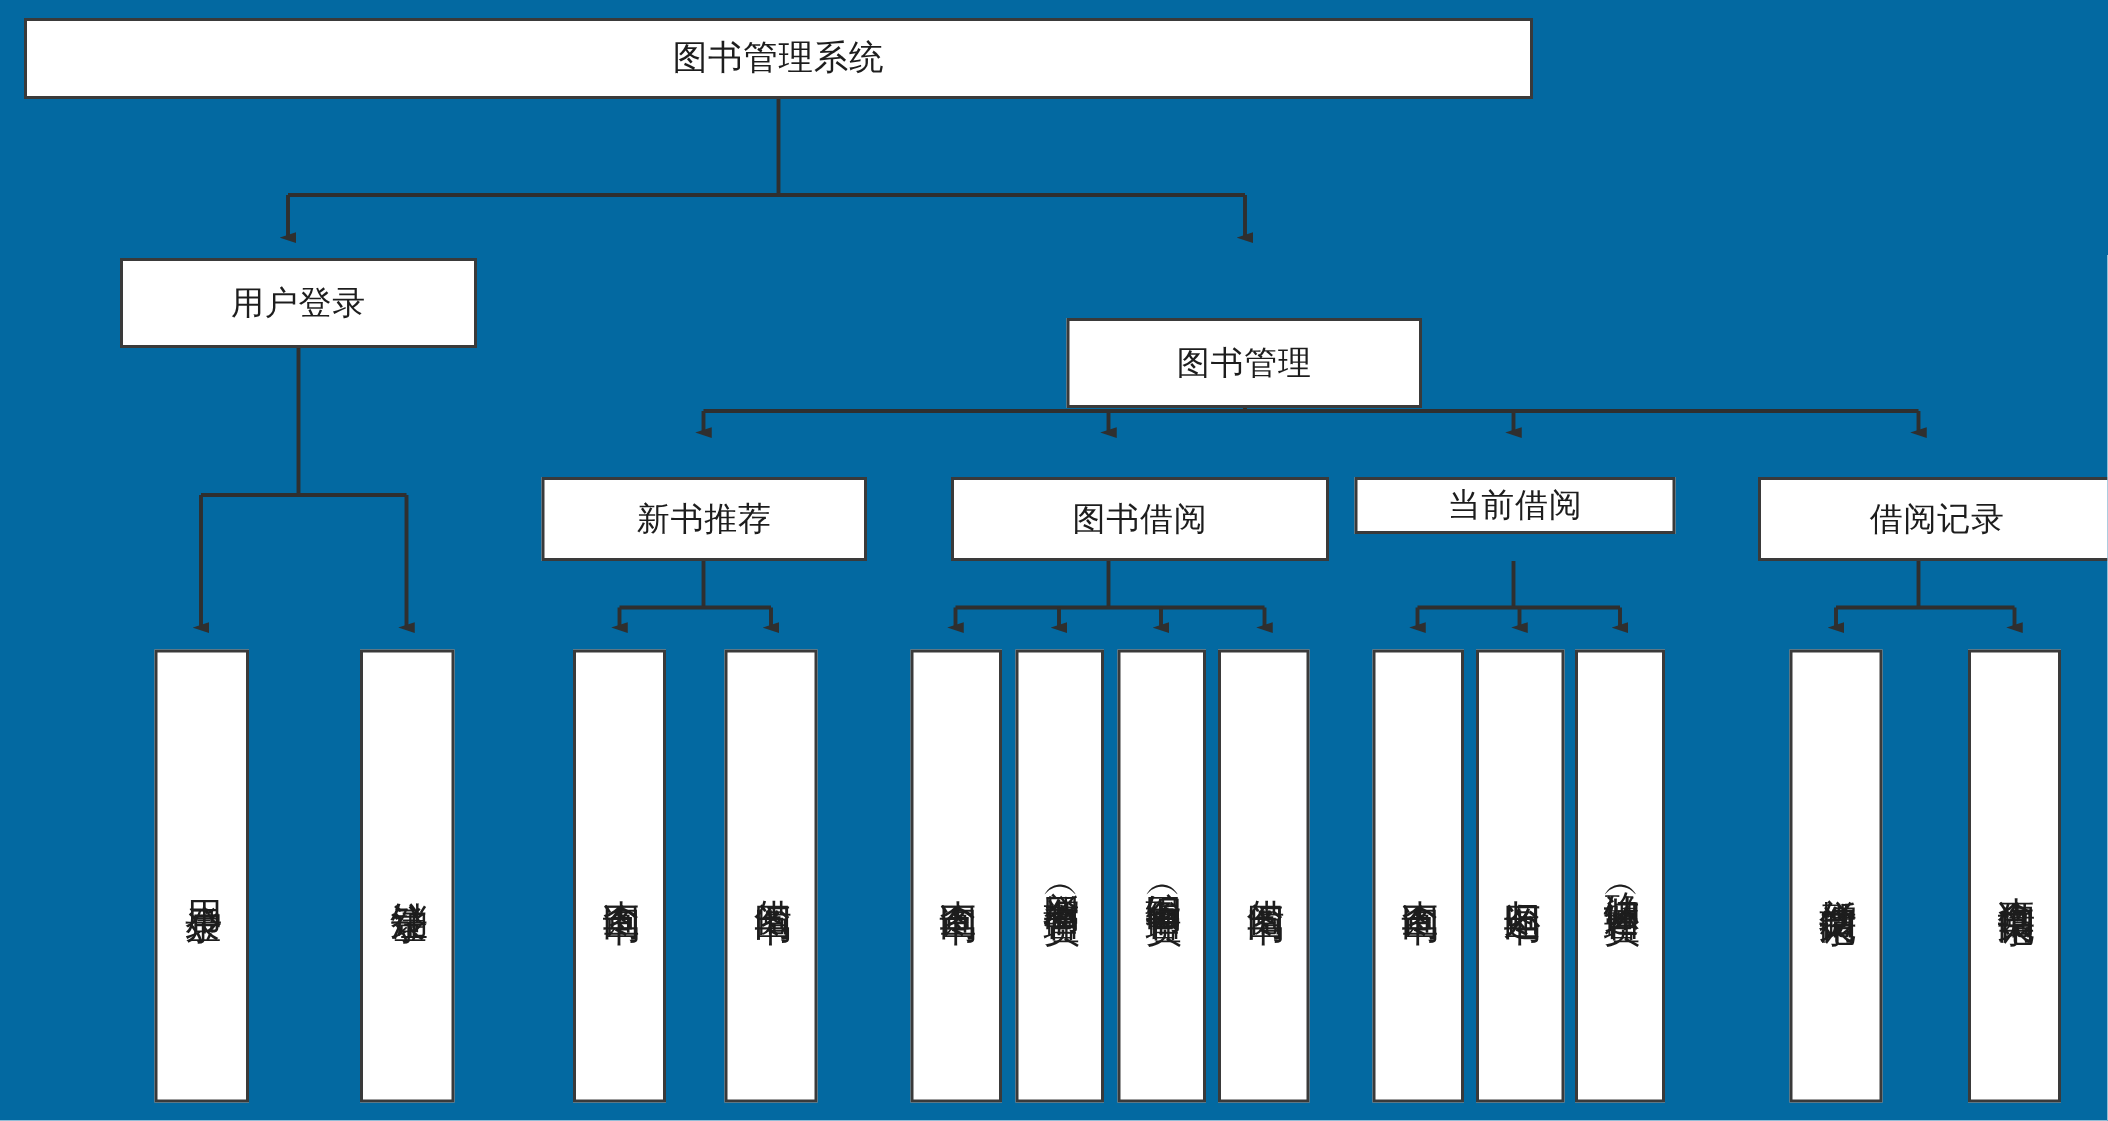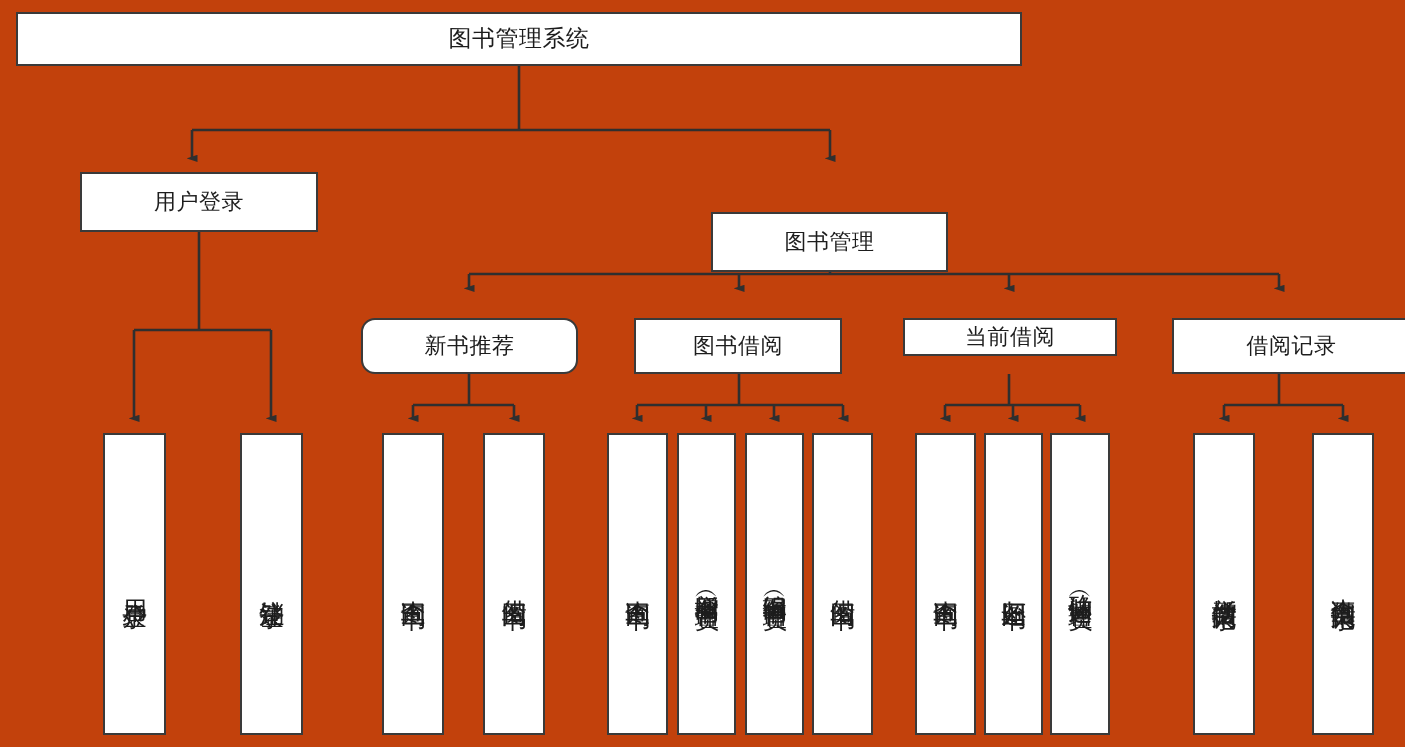--- a/index.html
+++ b/index.html
@@ -4,21 +4,21 @@
 <style>
   html,body{margin:0;padding:0;background:#ffffff;}
   body{
     font-family:"Liberation Sans","DejaVu Sans",sans-serif;
     -webkit-font-smoothing:antialiased;
   }
   #stage{
     position:relative;
     width:1405px;
     height:747px;
-    background:#c2410c;
+    background:#0369a1;
     overflow:hidden;
   }
   svg#wires{
     position:absolute;
     left:0; top:0;
     width:1405px; height:747px;
     pointer-events:none;
   }
   .node{
     position:absolute;
@@ -127,24 +127,24 @@
     <span class="lbl">图书管理系统</span>
   </div>
 
   <div class="node h-node" style="left:80px; top:172px; width:238px; height:60px;">
     <span class="lbl">用户登录</span>
   </div>
   <div class="node h-node" style="left:711px; top:172px; width:237px; height:60px;margin-top:40px;">
     <span class="lbl">图书管理</span>
   </div>
 
-  <div class="node h-node" style="left:361px; top:318px; width:217px; height:56px;border-radius:14px;">
+  <div class="node h-node" style="left:361px; top:318px; width:217px; height:56px;">
     <span class="lbl">新书推荐</span>
   </div>
-  <div class="node h-node" style="left:634px; top:318px; width:208px; height:56px;">
+  <div class="node h-node" style="left:634px; top:318px; width:252px; height:56px;">
     <span class="lbl">图书借阅</span>
   </div>
   <div class="node h-node" style="left:903px; top:318px; width:214px; height:38px;">
     <span class="lbl">当前借阅</span>
   </div>
   <div class="node h-node" style="left:1172px; top:318px; width:239px; height:56px;">
     <span class="lbl">借阅记录</span>
   </div>
 
   <div class="node v-node" style="left:103px; top:433px; width:63px; height:302px;">

